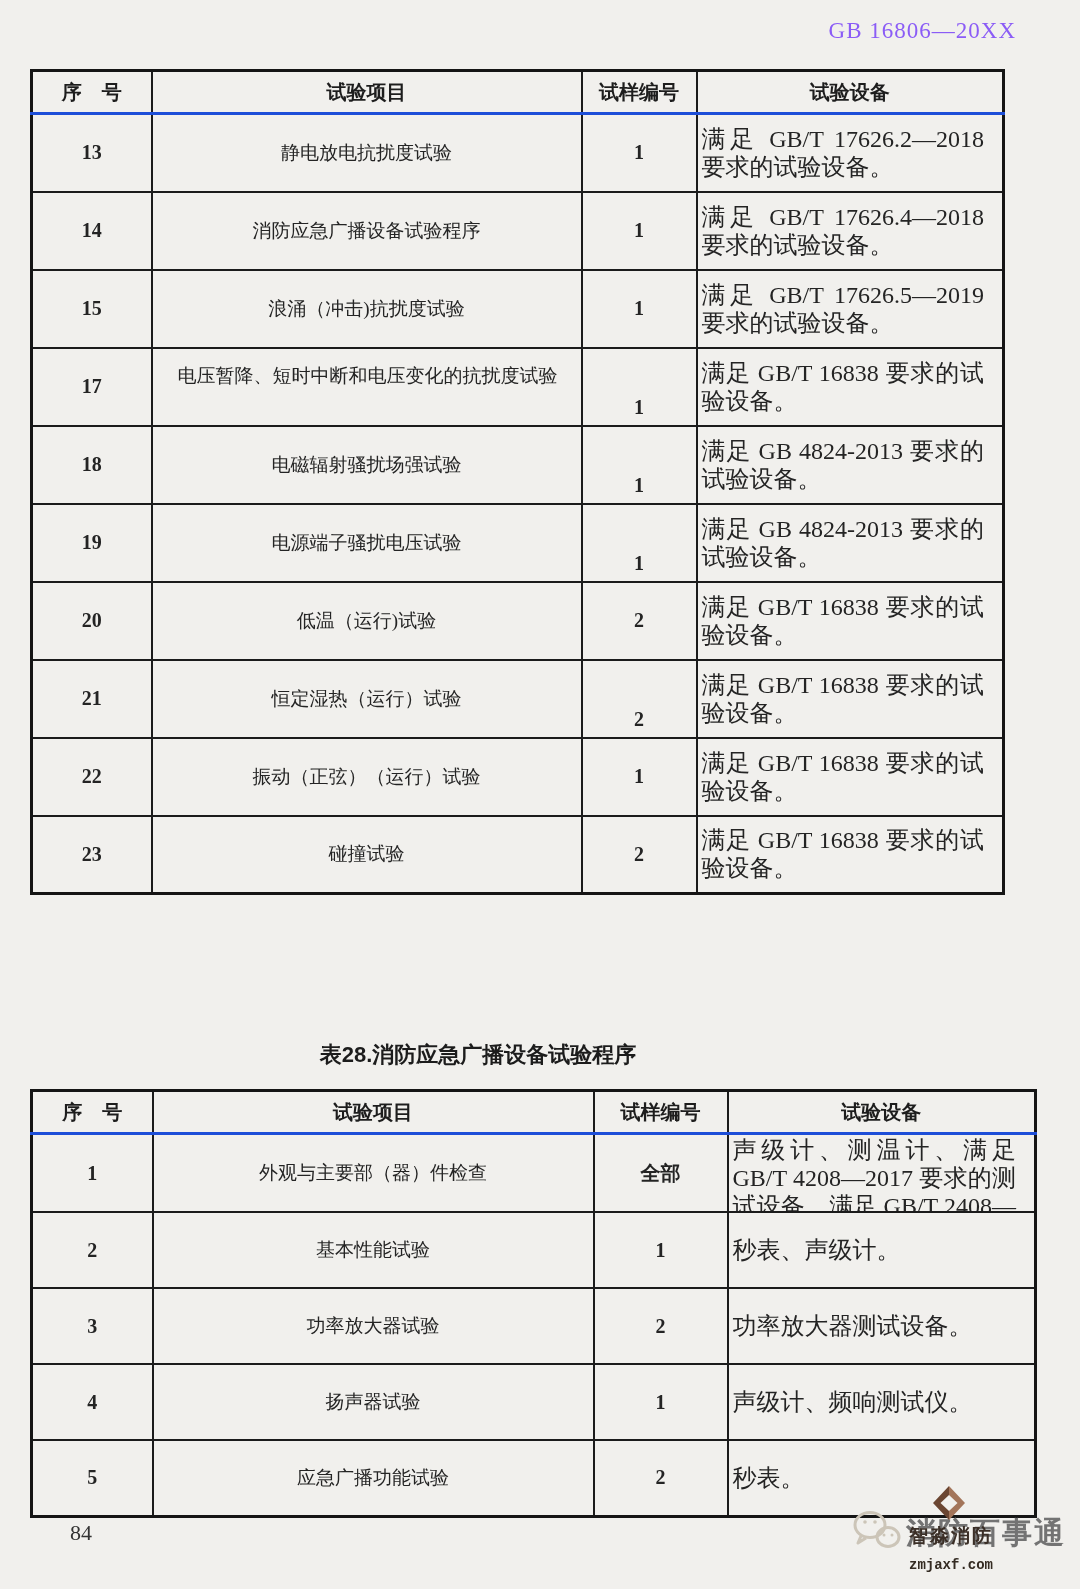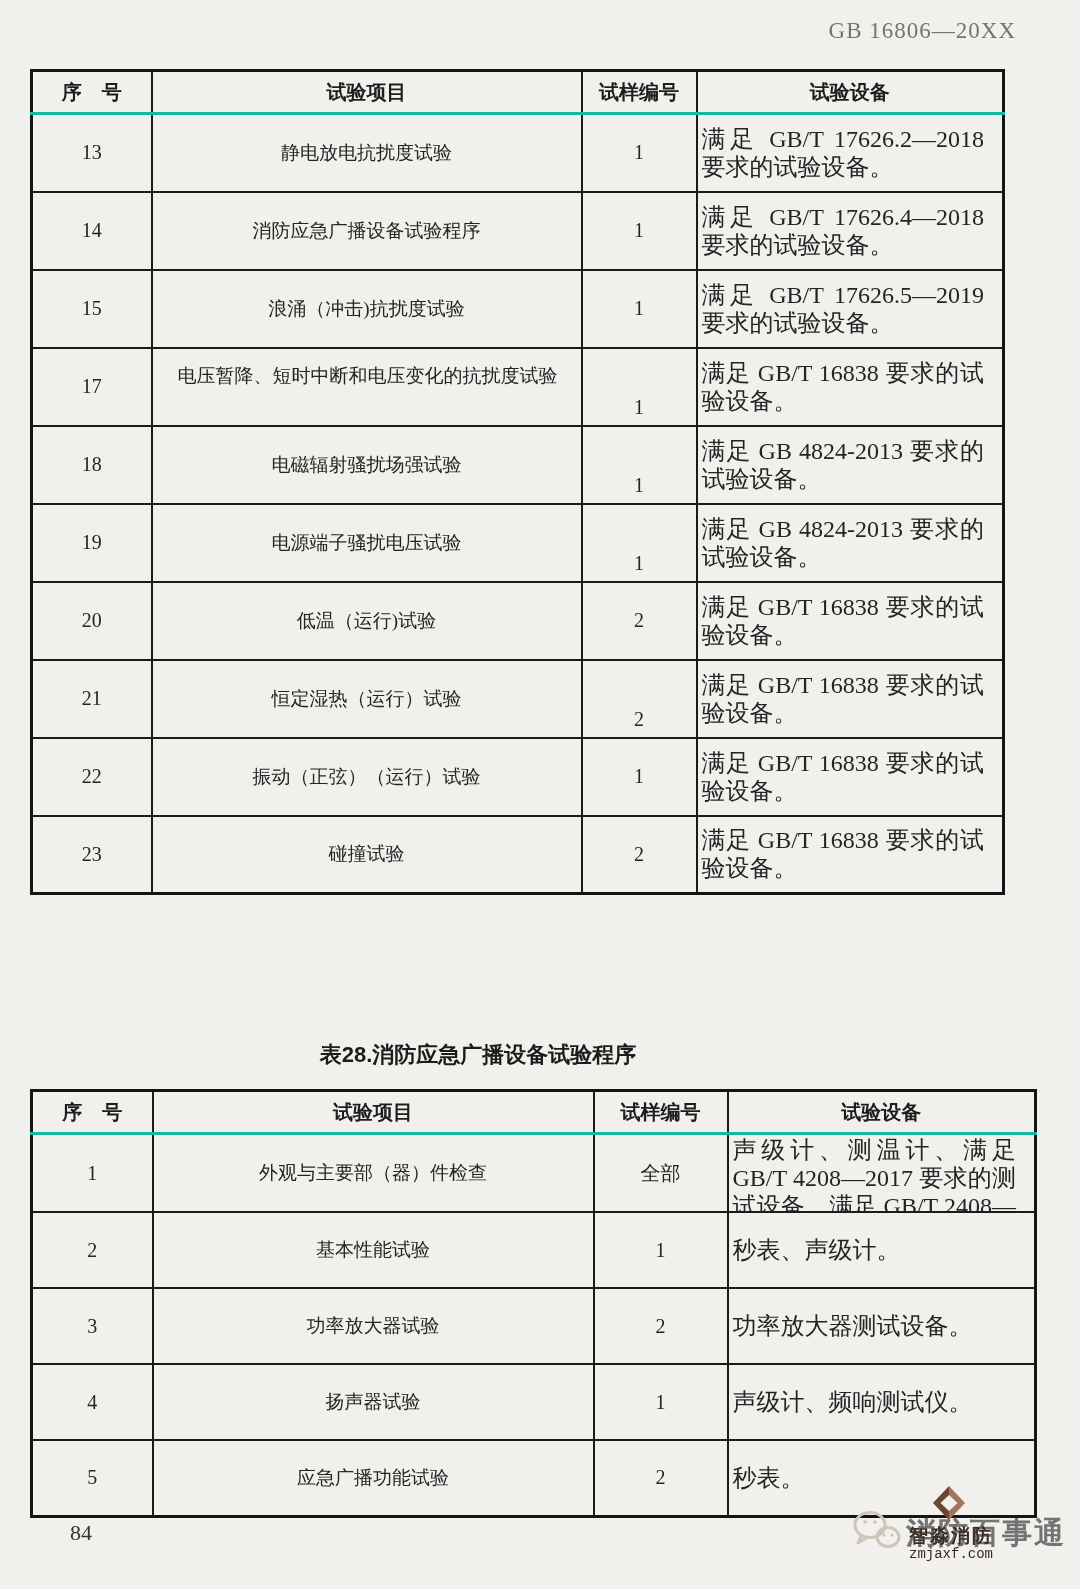--- a/index.html
+++ b/index.html
@@ -5,38 +5,38 @@
   html,body { margin:0; padding:0; }
   body { background:#e8e7e5; }
   .page {
     position:relative; width:1080px; height:1589px;
     background:#f1f0ed;
     font-family:"Liberation Serif","DejaVu Serif",serif;
     color:#242424; overflow:hidden;
   }
   .doc-code {
     position:absolute; top:18px; right:64px;
-    font-size:23px; letter-spacing:1px; color:#737373;
+    font-size:23px; letter-spacing:1px; color:#8b5cf6;
   }
   table.std {
     position:absolute; border-collapse:collapse; table-layout:fixed;
     border:3px solid #151515;
   }
   table.std th, table.std td { border:2px solid #1b1b1b; overflow:hidden; }
   table.std th {
     font-family:"Liberation Sans","DejaVu Sans",sans-serif;
     font-weight:bold; font-size:20px; color:#1d1d1d;
     height:38px; text-align:center; vertical-align:middle;
-    border-bottom:3px solid #14b8a6;
+    border-bottom:3px solid #1d4ed8;
   }
   .t1 { left:30px; top:69px; width:972px; }
   .t2 { left:30px; top:1089px; width:1004px; }
   .t1 tbody tr { height:78px; }
   .t2 tbody tr { height:76px; }
-  td.c-num, td.c-sample { text-align:center; vertical-align:middle; font-size:20px; }
+  td.c-num, td.c-sample { text-align:center; vertical-align:middle; font-size:20px;font-weight:bold; }
   td.c-item { text-align:center; vertical-align:middle; font-size:19px; padding:0 6px; }
   td.c-equip {
     text-align:justify; vertical-align:middle; font-size:24px;
     line-height:28px; padding:1px 18px 1px 4px;
   }
   td.vlow { vertical-align:bottom; padding-bottom:6px; }
   td.vtop { vertical-align:top; padding-top:14px;padding-left:8px; }
   td.c-equip.clip { vertical-align:top; }
   td.c-equip.clip .equip-inner { height:74px; overflow:visible; position:relative; z-index:2; }
   .clause {
@@ -62,21 +62,21 @@
     font-weight:bold; font-size:30px; letter-spacing:2px; margin-left:4px;
   }
   .wm2 { position:absolute; left:905px; top:1484px; display:flex; align-items:center; z-index:3;flex-direction:column; }
   .wm2 .wm2-text { margin-left:4px; line-height:1; }
   .wm2 .wm2-name {
     font-family:"Liberation Sans","DejaVu Sans",sans-serif;
     font-weight:bold; font-size:19px; color:#3a2e26; letter-spacing:2px;
   }
   .wm2 .wm2-url {
     font-family:"Liberation Mono","DejaVu Sans Mono",monospace;
-    font-weight:normal; font-size:14px; color:#342b22; margin-top:2px;
+    font-weight:bold; font-size:14px; color:#342b22; margin-top:13px;
   }
 </style>
 </head>
 <body>
 
 <div class="page">
 
   <div class="doc-code">GB 16806—20XX</div>
 
   <table class="std t1">

